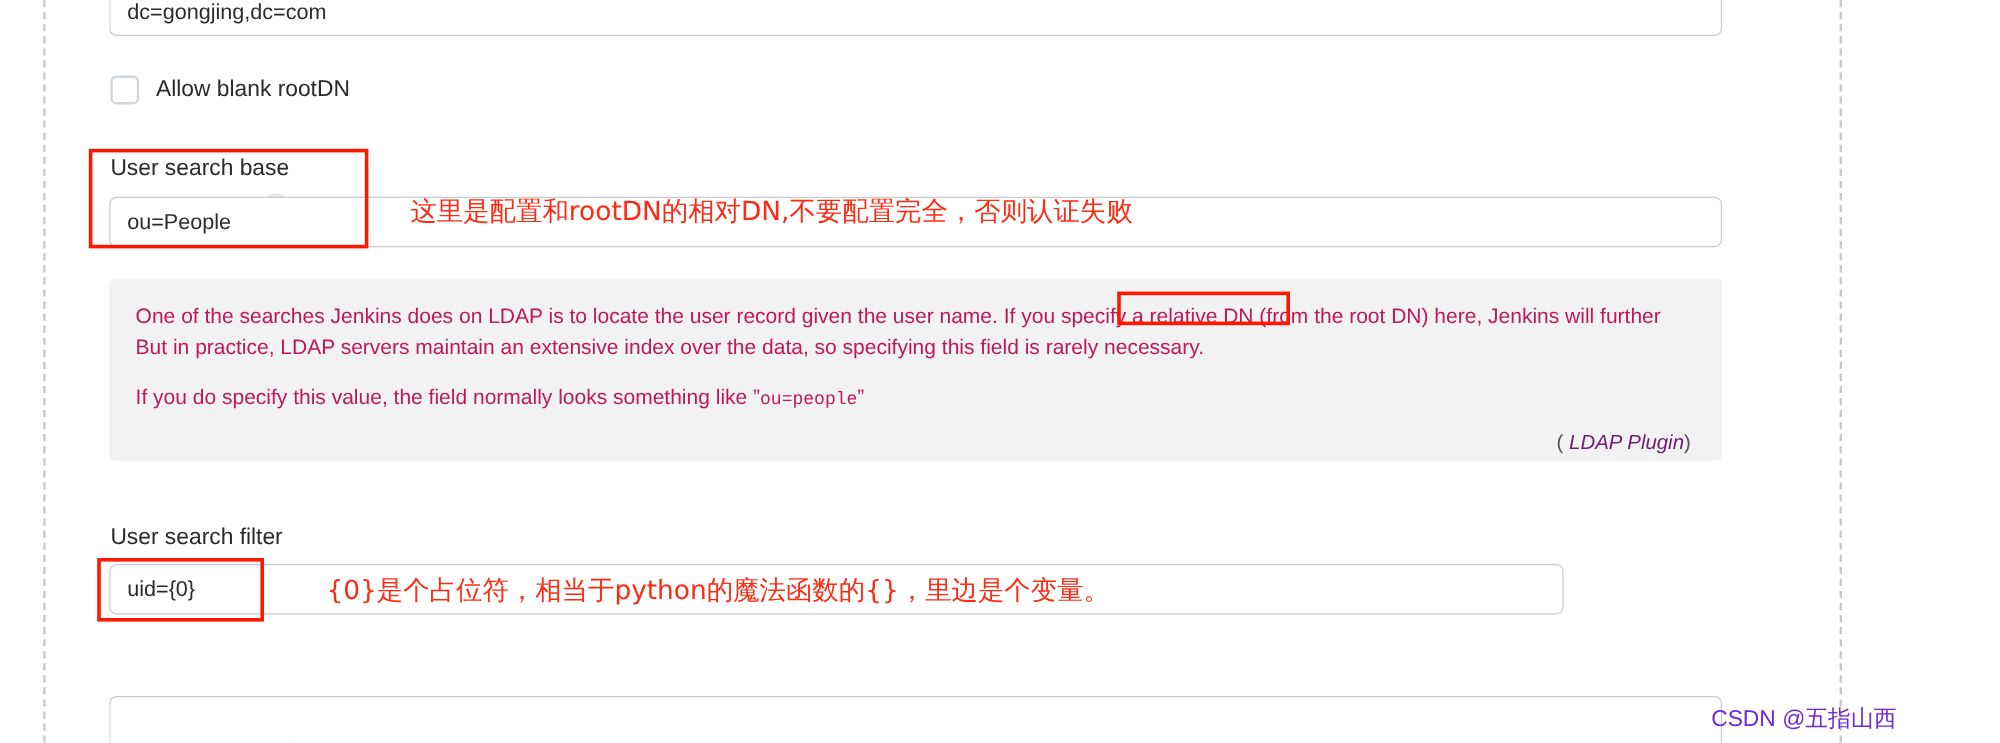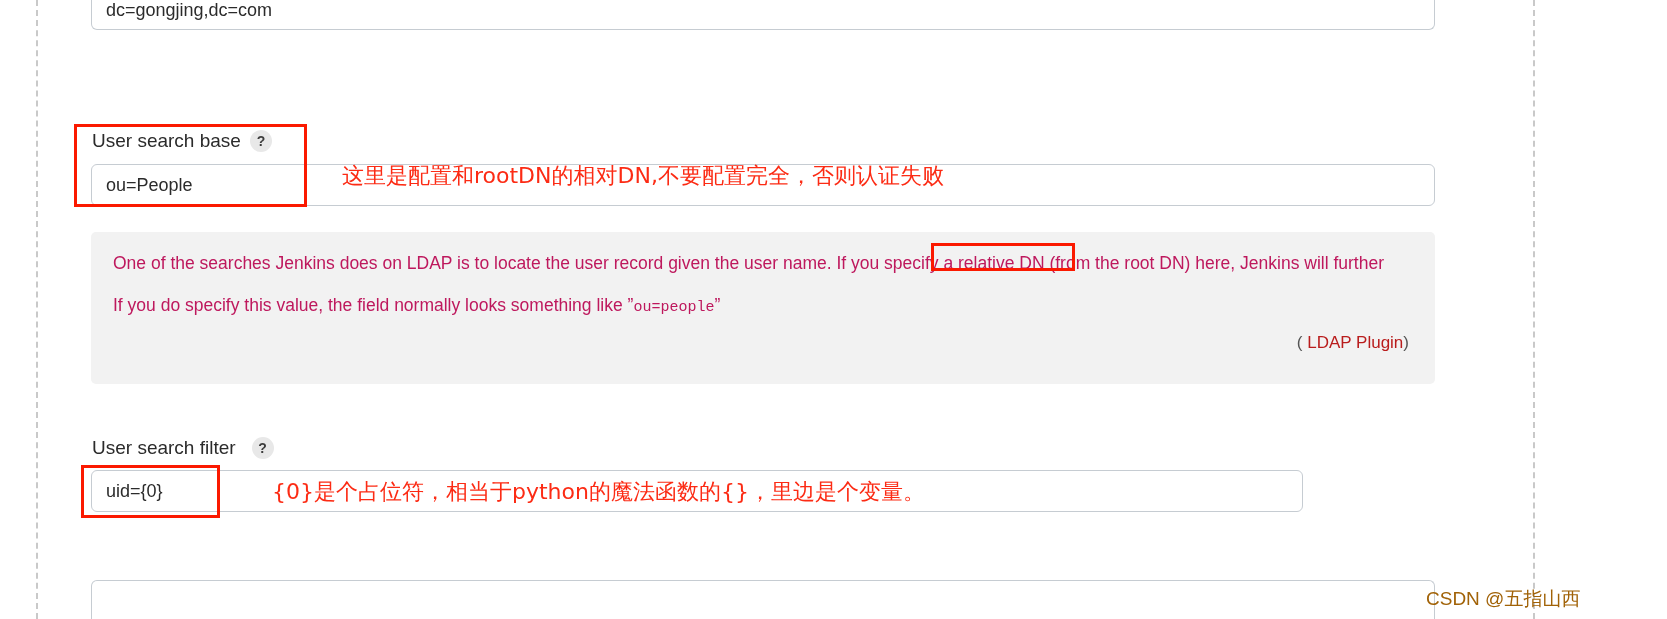--- a/index.html
+++ b/index.html
@@ -28,20 +28,21 @@
 
   
   .field-label {
     position: absolute;
     font-size: 19px;
     color: #2b2b2b;
     white-space: nowrap;
     display: flex;
     align-items: flex-end;
     gap: 9px;
+    flex-direction: column;
   }
   .help-badge {
     display: inline-flex;
     align-items: center;
     justify-content: center;
     width: 22px; height: 22px;
     border-radius: 50%;
     background: #e8e8e8;
     color: #3c3c3c;
     font-size: 14px;
@@ -111,22 +112,23 @@
     font-size: 15px;
   }
   .help-footer {
     text-align: right;
     font-size: 17px;
     color: #555;
     margin-top: 12px;
     padding-right: 4px;
   }
   .help-footer a {
-    color: #b91c1c;
+    color: #701a75;
     text-decoration: none;
+    font-style: italic;
   }
 
   
   .anno-text {
     position: absolute;
     color: #fc2b14;
     font-size: 22px;
     white-space: nowrap;
     font-family: "DejaVu Sans", "Liberation Sans", sans-serif;
   }
@@ -134,48 +136,53 @@
     position: absolute;
     border: 3px solid #fb1900;
     background: transparent;
     pointer-events: none;
   }
 
   
   .watermark {
     position: absolute;
     font-size: 19px;
-    color: #a16207;
+    color: #6d28d9;
     white-space: nowrap;
   }
 </style>
 </head>
 <body>
 
 <div id="screen">
 
   <div class="vguide left"></div>
   <div class="vguide right"></div>
 
   <div class="text-input top-cut" style="left:91px; top:-14px; width:1344px; height:44px; padding-top:6px;">dc=gongjing,dc=com</div>
 
+  <div class="checkbox-row" style="left:92px; top:63px;">
+    <span class="checkbox-box"></span>
+    <span class="checkbox-label">Allow blank rootDN</span>
+  </div>
 
   <div class="field-label" style="left:92px; top:130px;">
     <span>User search base</span>
     <span class="help-badge">?</span>
   </div>
   <div class="text-input" style="left:91px; top:164px; width:1344px;">ou=People</div>
 
   <div class="anno-box" style="left:74px; top:124px; width:233px; height:83px;"></div>
   <div class="anno-text" style="left:342px; top:161px;">这里是配置和rootDN的相对DN,不要配置完全，否则认证失败</div>
 
   <div class="help-panel" style="left:91px; top:232px; width:1344px; height:152px;">
     <div class="help-line">
       <span>One of the searches Jenkins does on LDAP is to locate the user record given the user name. If you specify </span><span>a relative DN (from the root DN)</span><span> here, Jenkins will further</span>
     </div>
+    <div class="help-line">But in practice, LDAP servers maintain an extensive index over the data, so specifying this field is rarely necessary.</div>
     <div class="help-gap"></div>
     <div class="help-line">
       <span>If you do specify this value, the field normally looks something like </span><span>”</span><span class="mono">ou=people</span><span>”</span>
     </div>
     <div class="help-footer">
       <span>( </span><a href="#">LDAP Plugin</a><span>)</span>
     </div>
   </div>
 
   <div class="anno-box" style="left:931px; top:243px; width:144px; height:28px;"></div>

